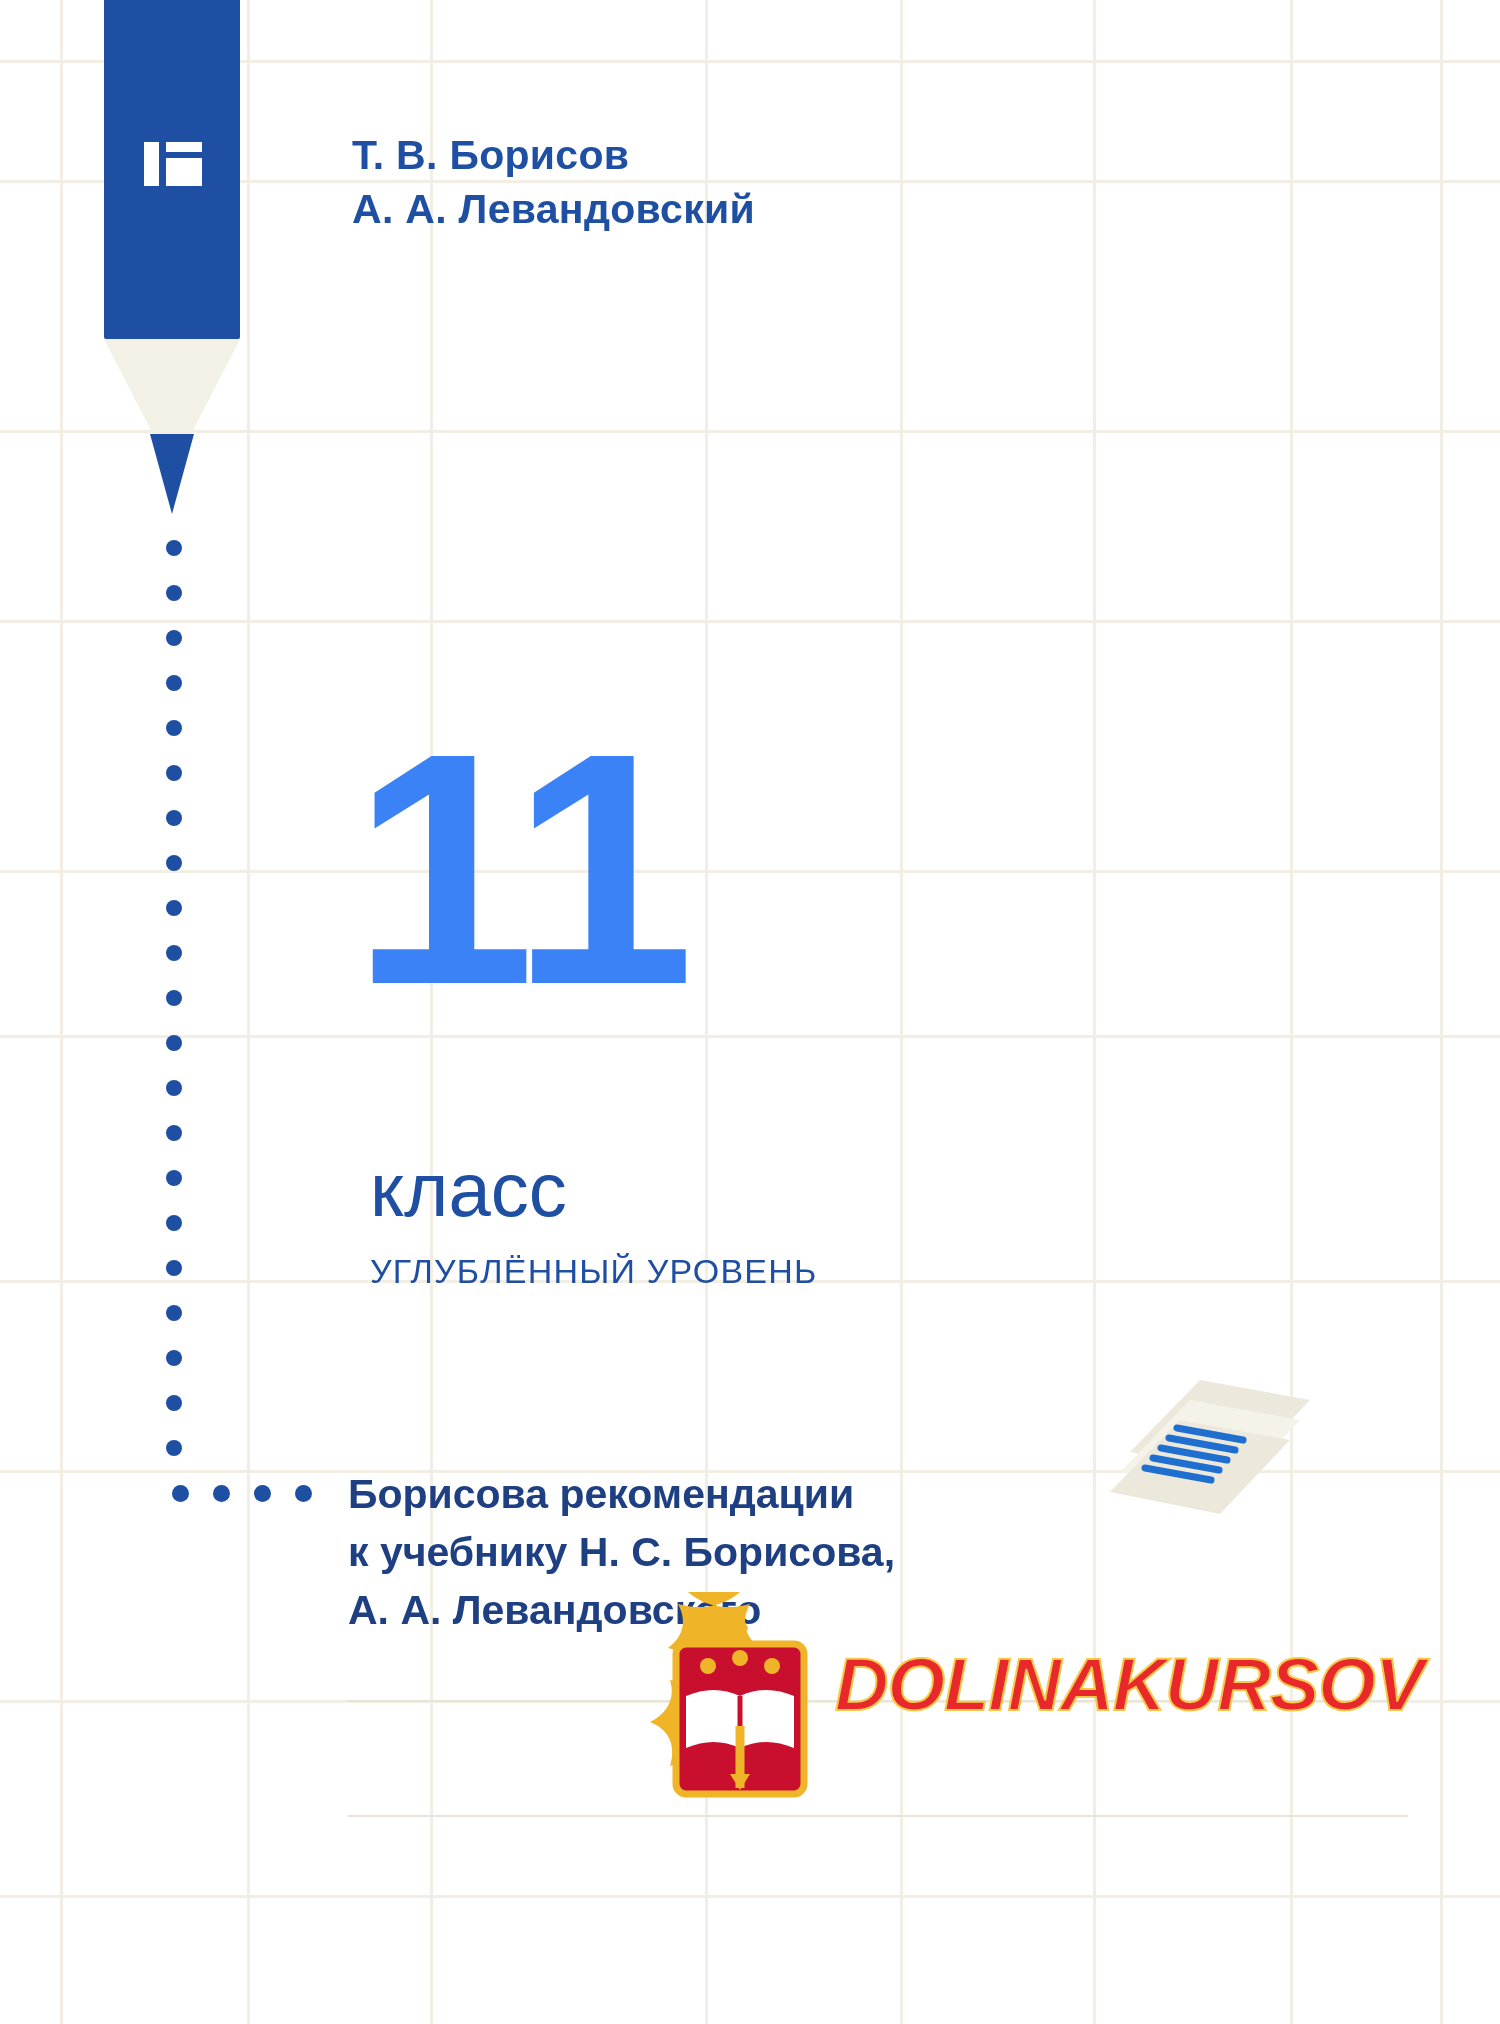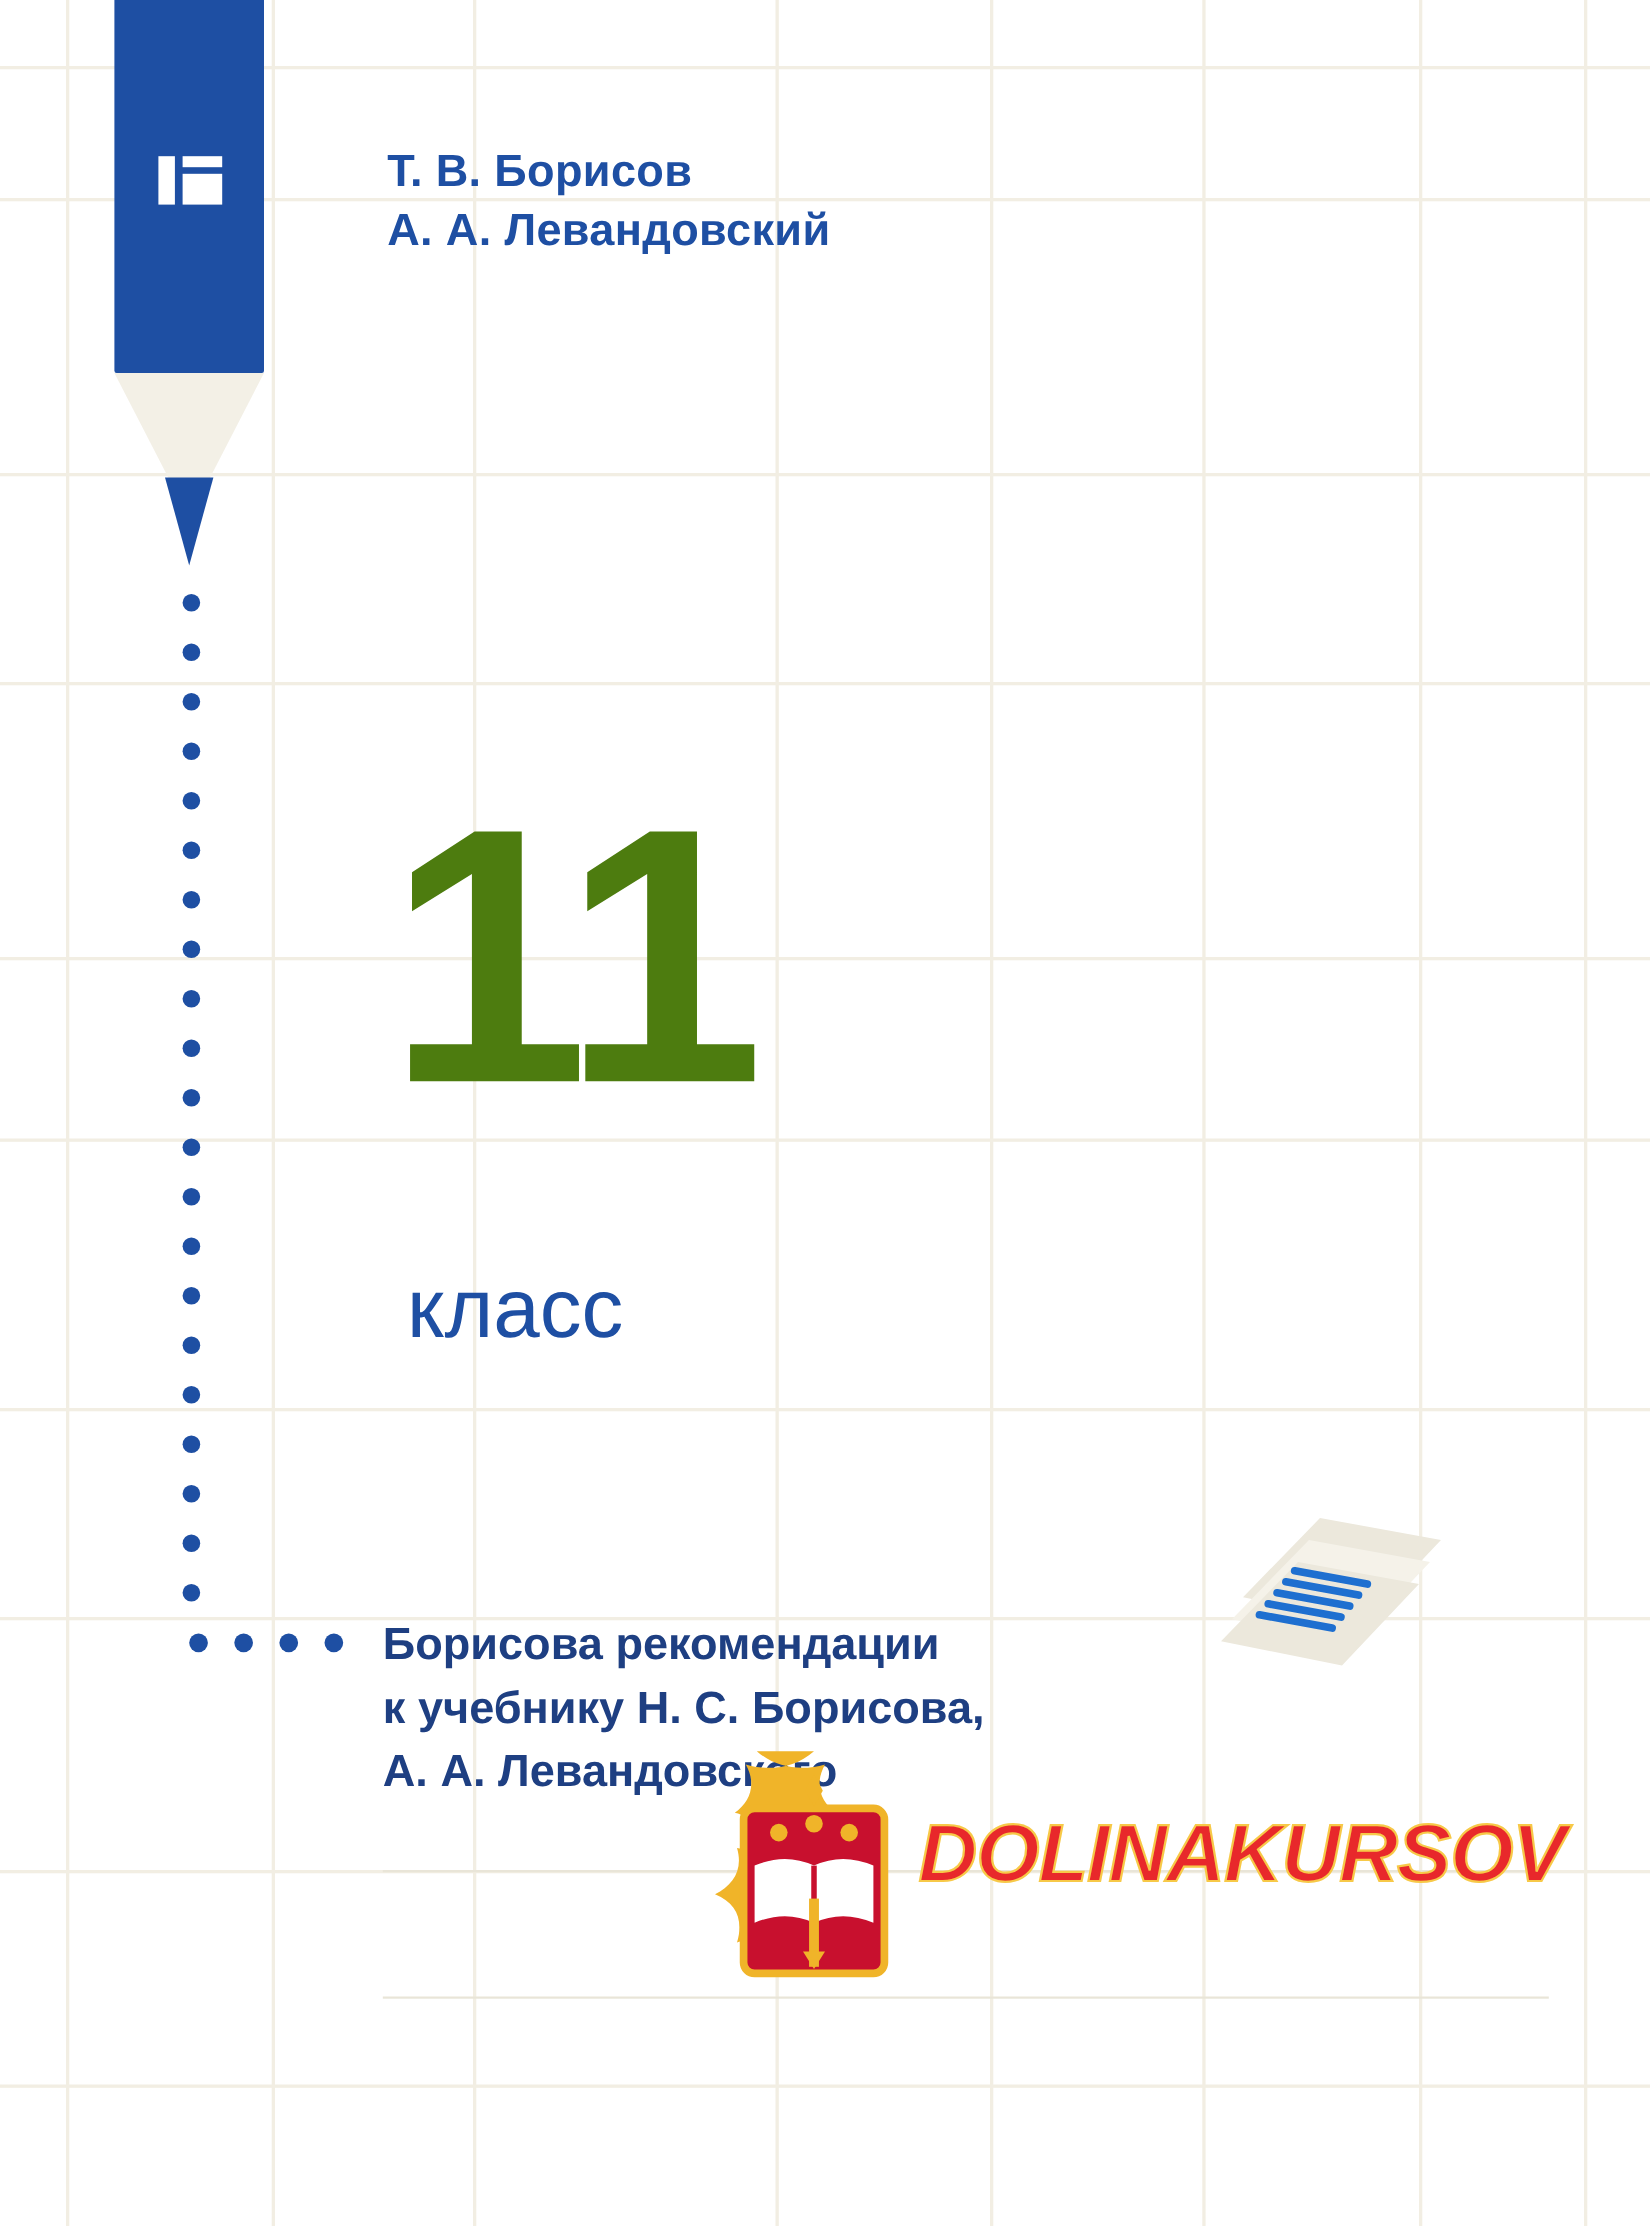--- a/index.html
+++ b/index.html
@@ -113,21 +113,21 @@
     padding: 14px 20px 13px 22px;
     width: max-content;
     text-transform: uppercase;
   }
 
   
   .grade-number {
     position: absolute;
     left: 352px;
     top: 740px;
-    color: #4d7c0f;
+    color: #3b82f6;
     font-size: 330px;
     font-weight: bold;
     line-height: 0.78;
     letter-spacing: -6px;
   }
   .grade-word {
     position: absolute;
     left: 370px;
     top: 1120px;
     color: #1e4fa3;
@@ -273,20 +273,21 @@
   </div>
 
   <div class="authors">
     <div>Т. В. Борисов</div>
     <div>А. А. Левандовский</div>
   </div>
 
 
   <div class="grade-number">11</div>
   <div class="grade-word">класс</div>
+  <div class="level">УГЛУБЛЁННЫЙ УРОВЕНЬ</div>
 
   <div class="books-icon">
     <svg width="250" height="200" viewBox="0 0 250 200">
       <polygon points="65,120 135,48 245,68 175,142" fill="#ece8dc"></polygon>
       <polygon points="55,140 125,68 235,88 165,162" fill="#f5f2e9"></polygon>
       <polygon points="45,160 115,88 225,108 155,182" fill="#ece8dc"></polygon>
       <g stroke="#1e6fd0" stroke-width="7" stroke-linecap="round">
         <line x1="112" y1="96" x2="178" y2="108"></line>
         <line x1="104" y1="106" x2="170" y2="118"></line>
         <line x1="96" y1="116" x2="162" y2="128"></line>

